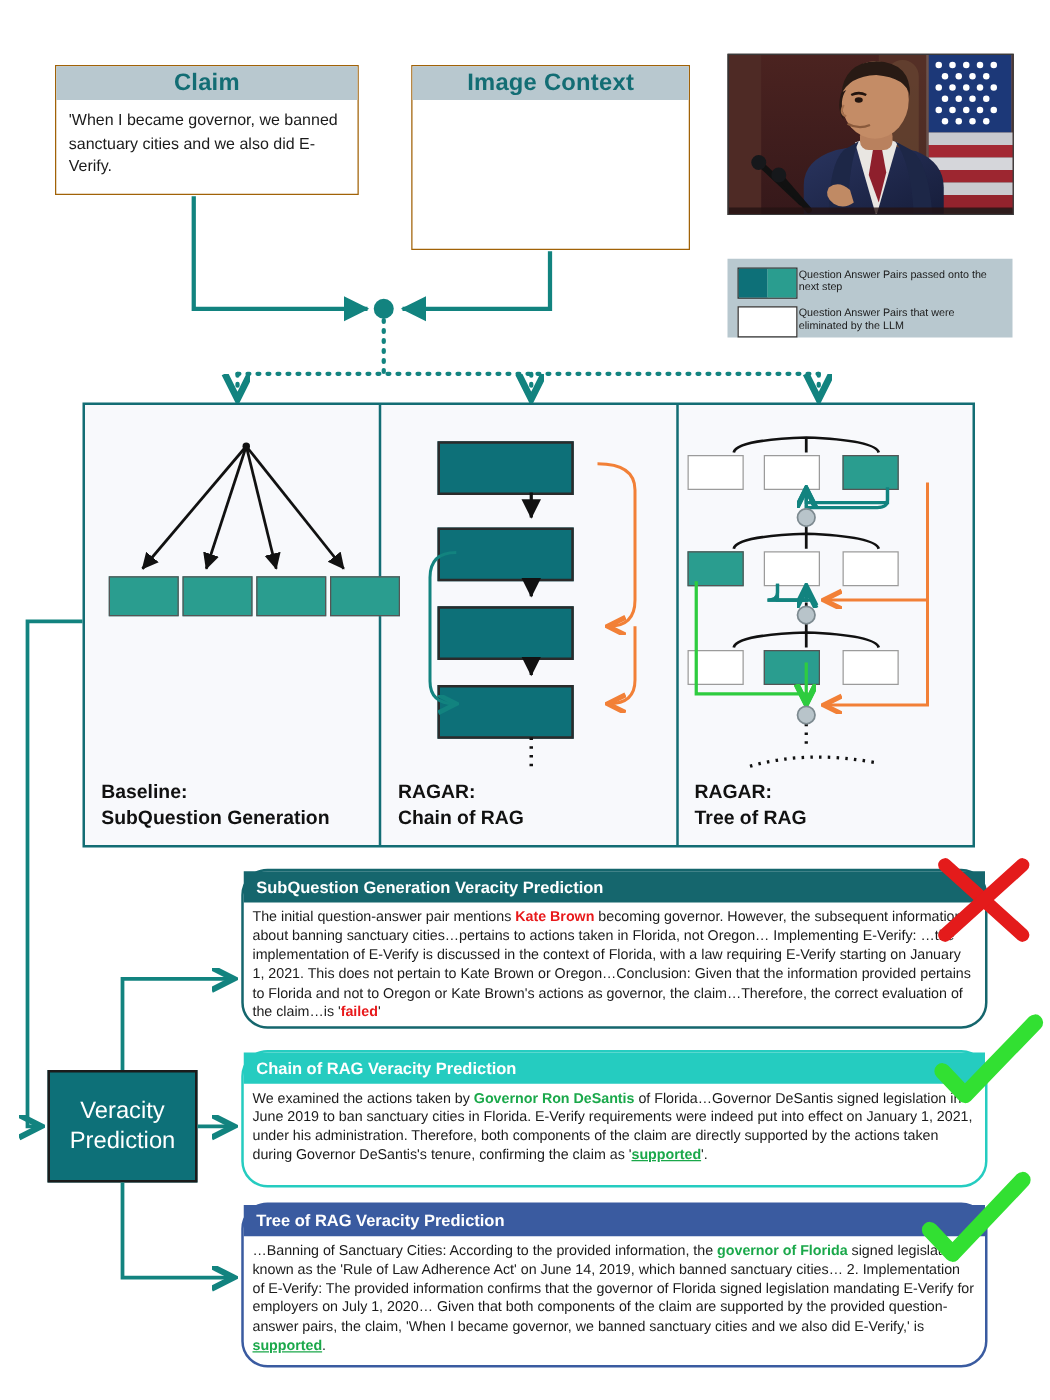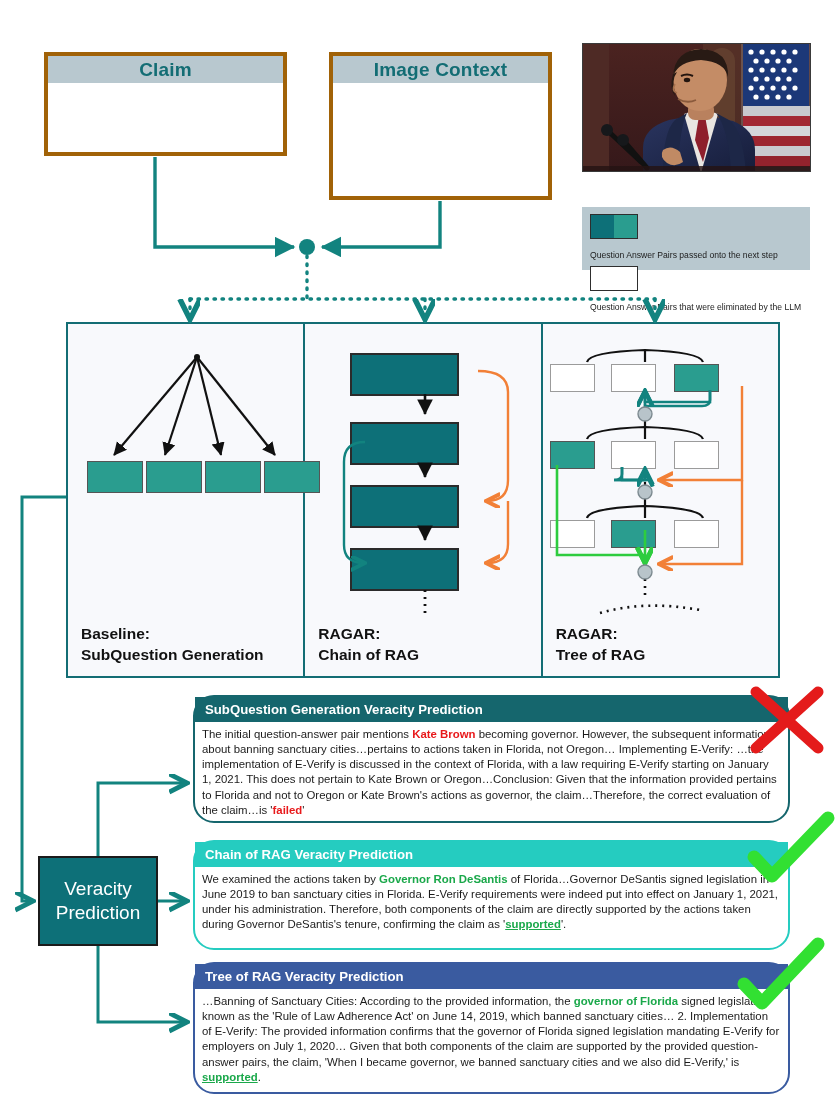--- a/index.html
+++ b/index.html
@@ -4,31 +4,31 @@
 <style>
   html,body{margin:0;padding:0;background:#ffffff;}
   body{
     width:840px;height:1120px;position:relative;overflow:hidden;
     font-family:"Liberation Sans","DejaVu Sans",sans-serif;
     color:#1b1b1b;
   }
   .abs{position:absolute;box-sizing:border-box;}
 
   
-  .card{background:#ffffff;border:4px solid #a16207;}
+  .card{background:#ffffff;border:1px solid #a16207;}
   .card-head{
     background:#b8c8cf;color:#136d74;font-weight:bold;
     text-align:center;display:flex;align-items:center;justify-content:center;
     letter-spacing:.2px;
   }
   .card-body{color:#1b1b1b;}
 
   
   .legend{background:#b8c8cf;padding:7px 8px;display:flex;flex-direction:column;gap:6px;}
-  .legend-row{display:flex;align-items:flex-start;gap:11px;flex-direction:column;}
+  .legend-row{display:flex;align-items:flex-start;gap:1px;}
   .sw{width:46px;height:23px;border:1px solid #2e2e2e;display:flex;flex:none;}
   .sw .h{flex:1;}
   .legend-txt{font-size:8.6px;line-height:1.22;color:#1b1b1b;}
 
   
   .panels{border:2px solid #136d74;background:#f8f9fc;display:flex;}
   .panel{flex:1;position:relative;border-right:2px solid #136d74;}
   .panel:last-child{border-right:none;}
   .panel-title{position:absolute;left:13px;bottom:10px;font-size:15.5px;font-weight:bold;line-height:1.35;color:#111;white-space:pre-line;}
 
@@ -51,20 +51,21 @@
     font-size:19px;line-height:1.25;white-space:pre-line;}
 
   svg.overlay{position:absolute;left:0;top:0;width:840px;height:1120px;pointer-events:none;}
   .photo{border:1px solid #3a3a3a;overflow:hidden;}
 </style>
 </head>
 <body>
 
 <div class="abs card" style="left:44px;top:52px;width:243px;height:104px;">
   <div class="card-head" style="height:27px;font-size:19px;">Claim</div>
+  <div class="card-body" style="padding:7px 10px;font-size:12.8px;line-height:1.45;">'When I became governor, we banned sanctuary cities and we also did E-Verify.</div>
 </div>
 
 <div class="abs card" style="left:329px;top:52px;width:223px;height:148px;">
   <div class="card-head" style="height:27px;font-size:19px;">Image Context</div>
 </div>
 
 <div class="abs photo" style="left:582px;top:43px;width:229px;height:129px;background:#2a1b18;">
   <svg width="229" height="129" viewBox="0 0 229 129">
     <defs>
       <linearGradient id="wallg" x1="0" y1="0" x2="0" y2="1">

